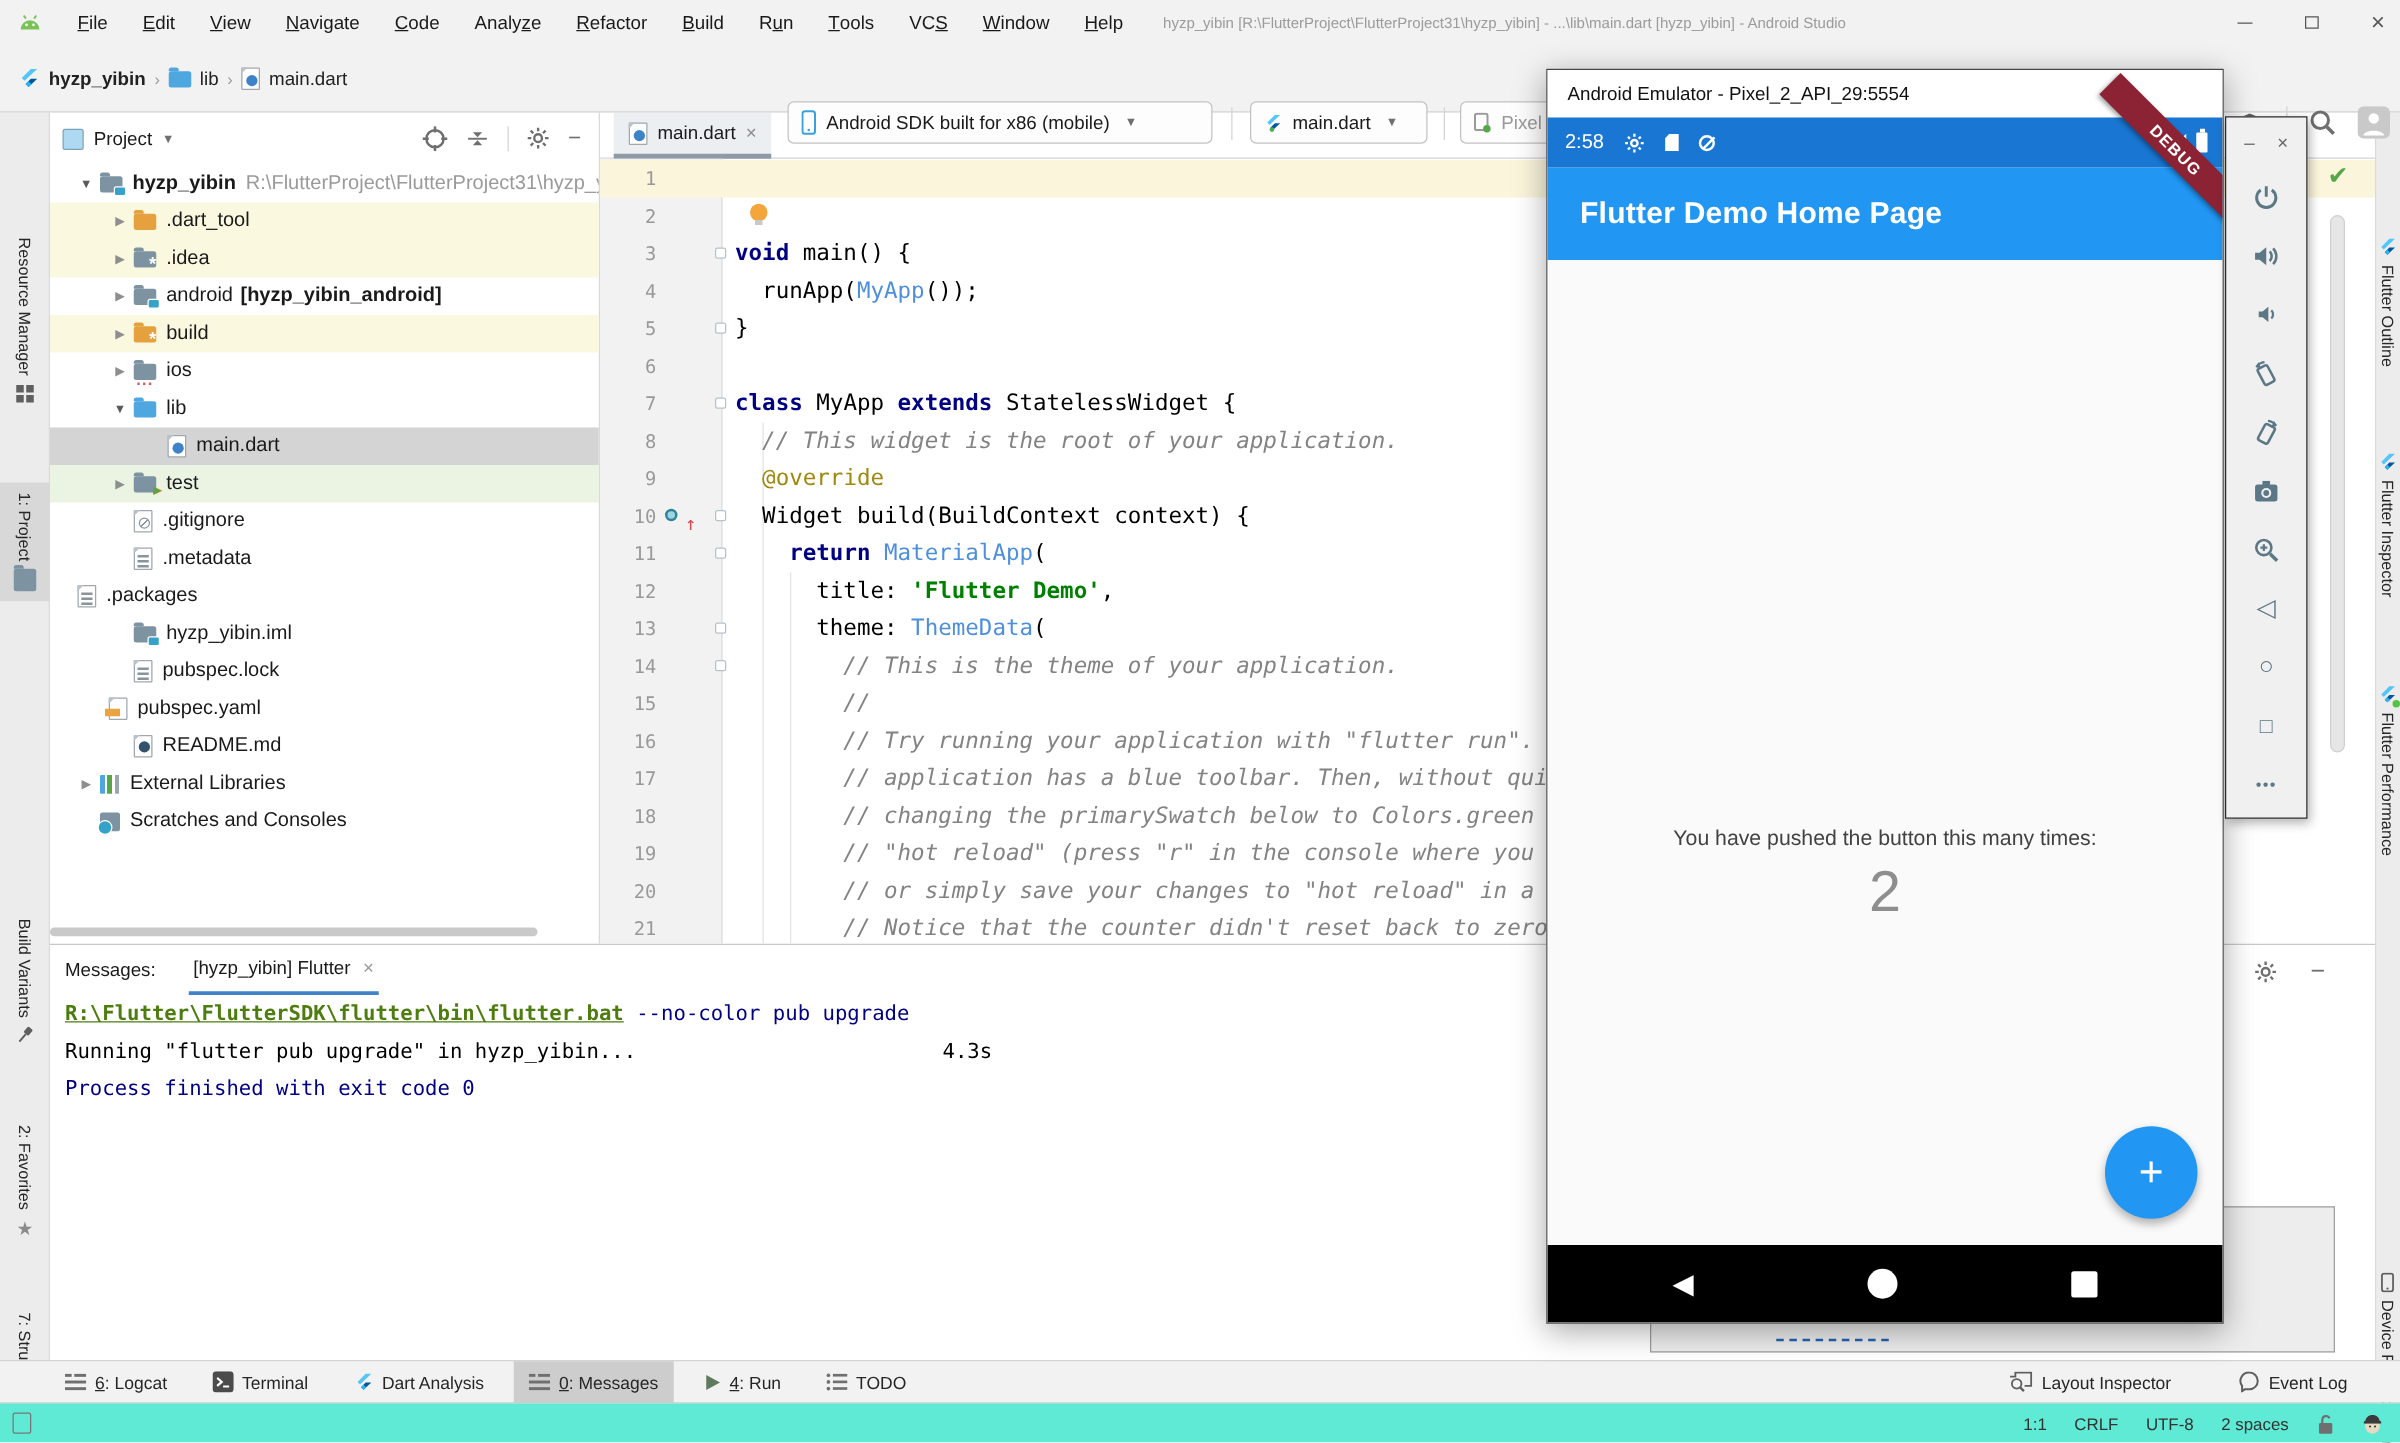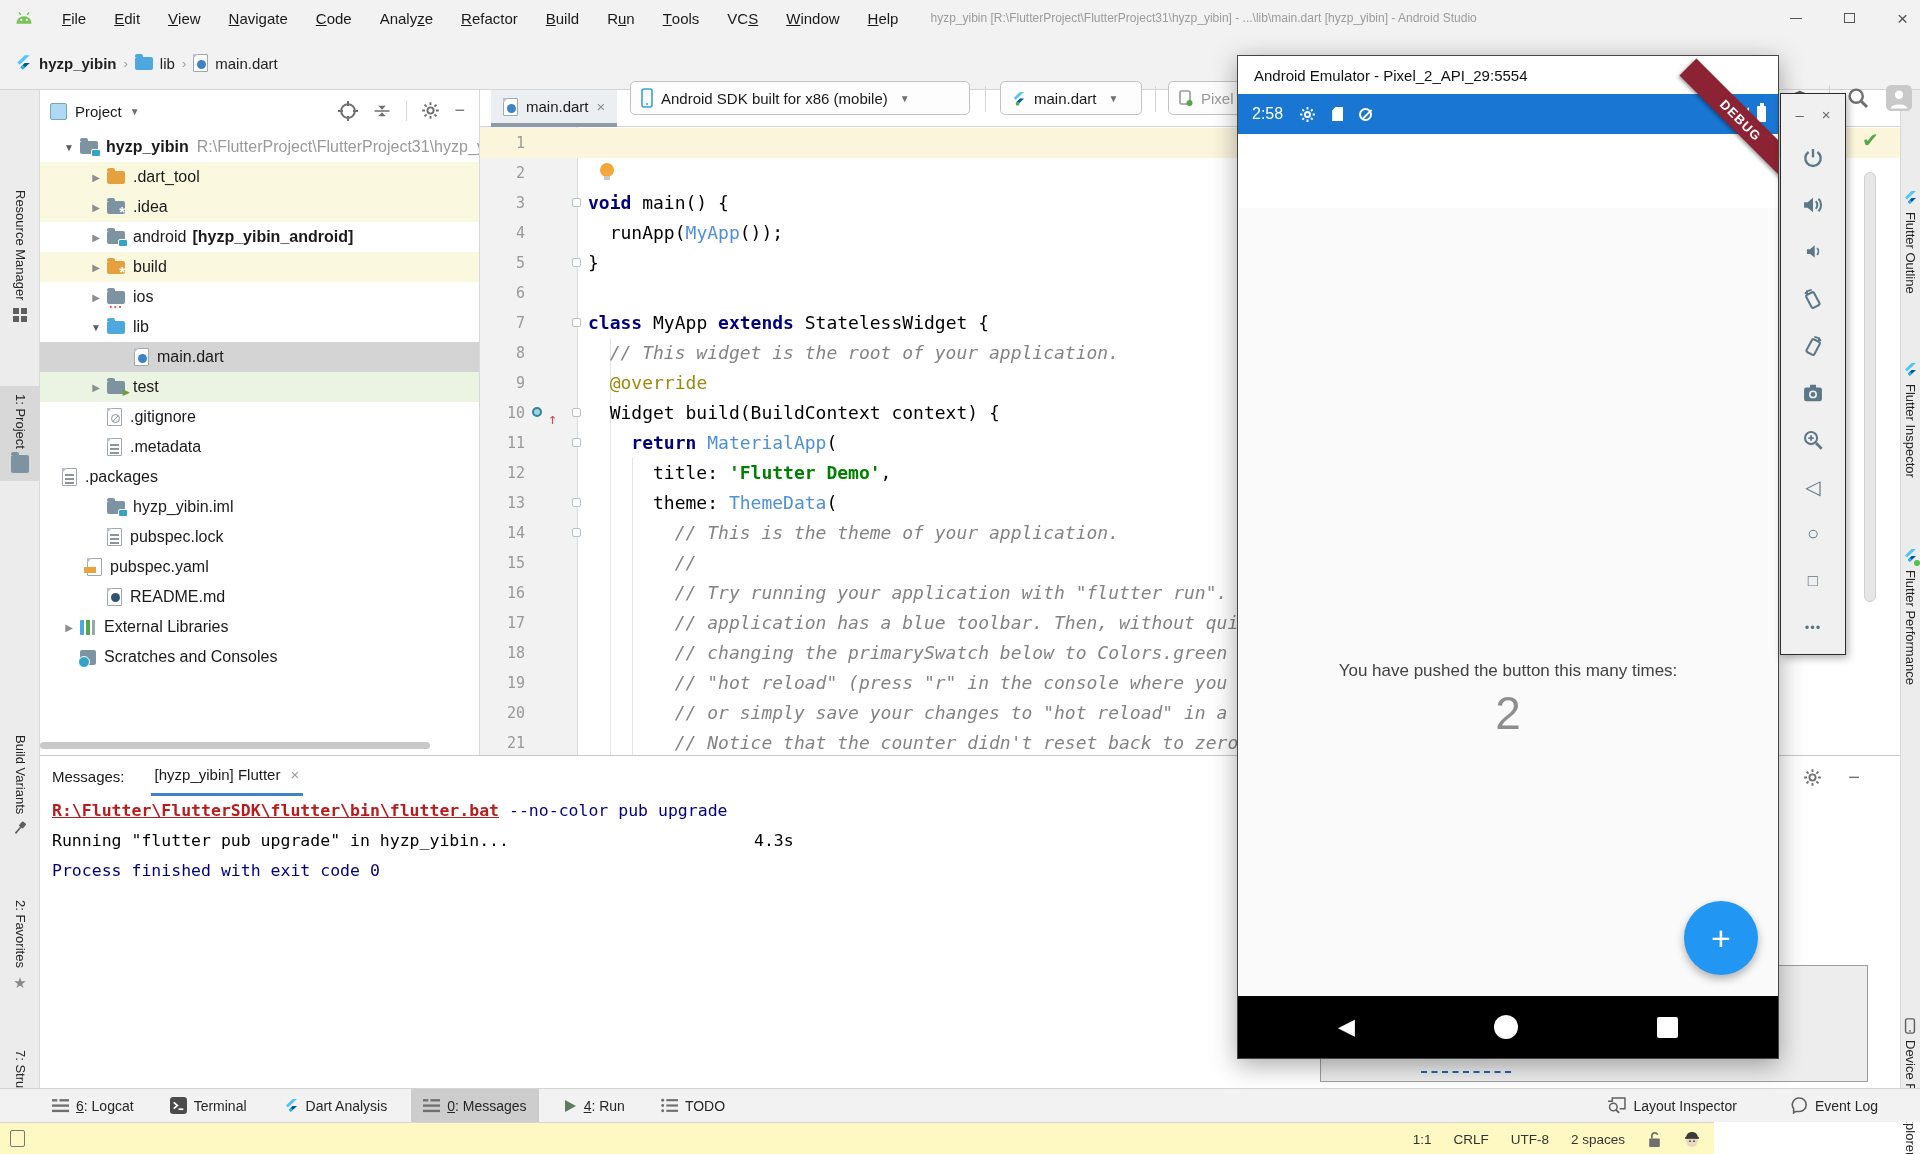--- a/index.html
+++ b/index.html
@@ -99,35 +99,35 @@
   .gdot { position:relative; }
   .gdot::after { content:""; position:absolute; right:-2px; bottom:-2px; width:6px; height:6px; background:#53C24B; border-radius:50%; }
 
   
   #messages { position:absolute; left:40px; top:755px; width:1860px; height:333px; background:#fff; border-top:1px solid #C8C8C8; z-index:2; }
   #msg-head { height:40px; display:flex; align-items:center; padding-left:12px; font-size:15px; color:#1a1a1a; gap:26px; }
   #msg-tab { display:flex; align-items:center; gap:10px; height:40px; border-bottom:3px solid #4083C9; padding:0 4px; }
   #msg-tab .tab-close { color:#9a9a9a; }
   #msg-tools { position:absolute; right:40px; top:10px; display:flex; gap:26px; color:#6f6f6f; }
   .msg-line { font-family:"DejaVu Sans Mono",monospace; font-size:16.5px; line-height:30px; padding-left:12px; white-space:pre; }
-  .m-link { color:#b91c1c; text-decoration:underline; font-weight:bold; }
+  .m-link { color:#4d7c0f; text-decoration:underline; font-weight:bold; }
   .m-navy { color:#000080; }
   .m-plain { color:#000; }
   .m-time { color:#000; margin-left:245px; }
 
   
   #bottom-bar { position:absolute; left:0; top:1088px; width:1920px; height:34px; background:#F2F2F2; border-top:1px solid #D4D4D4; display:flex; align-items:center; z-index:4; font-size:14px; color:#262626; }
   .bb-item { display:flex; align-items:center; gap:7px; padding:0 12px; height:34px; }
   .bb-item .u { text-decoration:underline; }
   .bb-active { background:#CDCDCD; }
   #bb-left { display:flex; margin-left:40px; gap:12px; }
   #bb-right { position:absolute; right:30px; display:flex; gap:30px; }
 
   
-  #status-bar { position:absolute; left:0; top:1122px; width:1714px; height:32px; background:#fef9c3; border-top:1px solid #D4D4D4; z-index:4; font-size:13.5px; color:#333; }
+  #status-bar { position:absolute; left:0; top:1122px; width:1920px; height:32px; background:#5eead4; border-top:1px solid #D4D4D4; z-index:4; font-size:13.5px; color:#333; }
   #sb-right { position:absolute; right:14px; top:0; height:32px; display:flex; align-items:center; gap:22px; }
   #sb-edit-icon { position:absolute; left:10px; top:7px; width:15px; height:17px; border:1.5px solid #777; border-radius:2px; }
 
   
   #ide-popup { position:absolute; left:1320px; top:965px; width:548px; height:117px; background:#EDEDED; border:1px solid #9E9E9E; z-index:5; }
   #popup-link { position:absolute; left:100px; top:97px; width:90px; border-bottom:2px dashed #2464B4; height:10px; }
 
   
   #emulator { position:absolute; left:1237px; top:55px; width:542px; height:1004px; background:#fff; border:1px solid #454545; box-shadow:0 6px 24px rgba(0,0,0,0.35); z-index:6; overflow:hidden; }
   #emu-titlebar { height:38px; background:#fff; display:flex; align-items:center; padding-left:16px; font-size:15px; color:#111; }
@@ -666,20 +666,23 @@
           <path d="M8 1v2.2M8 12.8V15M1 8h2.2M12.8 8H15M3.2 3.2l1.5 1.5M11.3 11.3l1.5 1.5M12.8 3.2l-1.5 1.5M4.7 11.3l-1.5 1.5" stroke="#fff" stroke-width="1.8"></path>
         </svg>
       </span>
     <span class="sdcard"></span>
     <span class="nodata"></span>
     <span id="emu-status-right">
       <span class="sig-tri"></span>
       <span class="battery"></span>
     </span>
   </div>
+  <div id="emu-appbar">
+    <span id="emu-appbar-title">Flutter Demo Home Page</span>
+  </div>
   <div id="debug-banner">DEBUG</div>
   <div id="emu-content">
     <div id="emu-body-text">You have pushed the button this many times:</div>
     <div id="emu-counter">2</div>
   </div>
   <div id="emu-fab">+</div>
   <div id="emu-navbar">
     <span class="nav-glyph">◀</span>
     <span class="nav-home"></span>
     <span class="nav-sq"></span>

